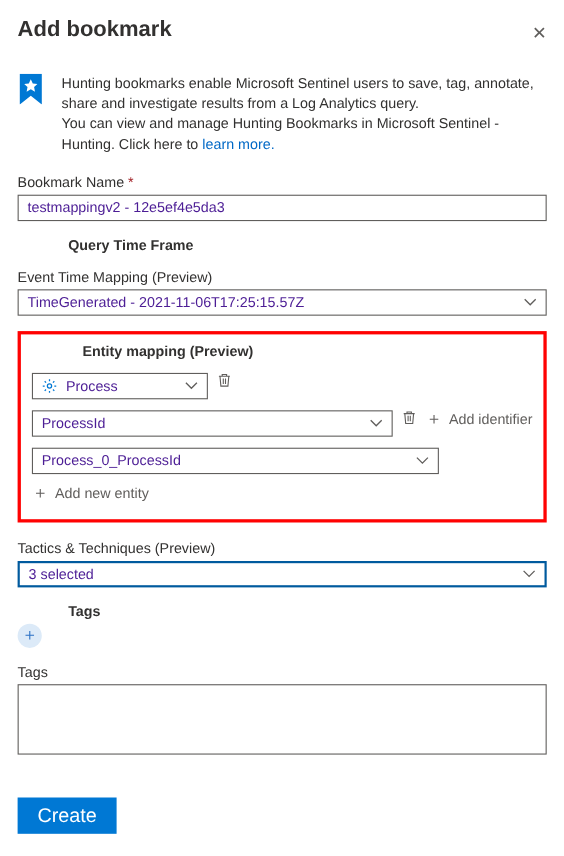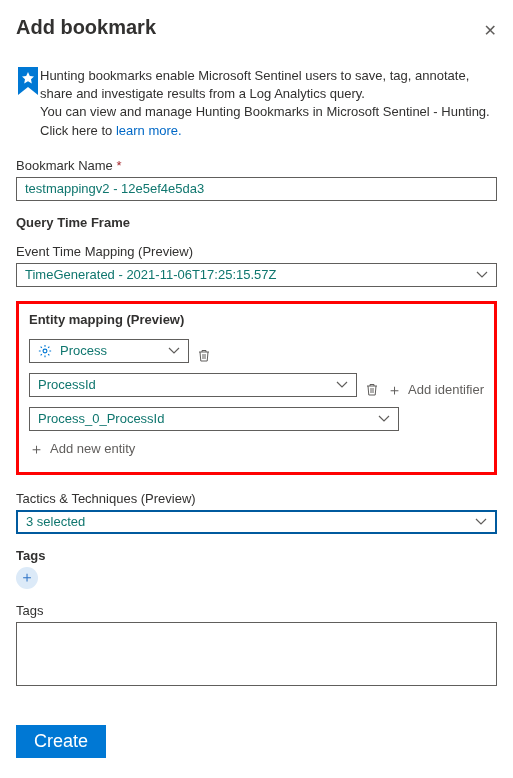--- a/index.html
+++ b/index.html
@@ -7,49 +7,49 @@
       font-family: "Segoe UI", "Segoe UI Web", Arial, sans-serif;
       font-size: 13px;
       color: #323130;
       width: 513px;
       background: #fff;
       padding: 16px 16px 12px 16px;
     }
     .header { display:flex; align-items:flex-end; justify-content:space-between; margin-bottom: 28px; }
     .header h1 { font-size: 20px; font-weight: 600; }
     .close-x { font-size: 16px; color:#605e5c; cursor:pointer; line-height:1; }
-    .info-row { display:flex; gap:0; margin-bottom: 18px; margin-top: 28px; }
+    .info-row { display:flex; gap:16px; margin-bottom: 18px; margin-top: 28px; }
     .bm-icon { width: 24px; height: 28px; flex-shrink:0; }
     .info-text { font-size: 13px; line-height: 1.4; color:#323130; }
     .info-text a { color:#0068c6; text-decoration:none; }
     .section-label { font-size:13px; margin-bottom:4px; color:#323130; }
     .req::after { content:" *"; color:#a4262c; }
-    .section-label.bold { font-weight:600; }
+    .section-label.bold { font-weight:600;margin-left:46px; }
     .field { margin-bottom: 14px; }
     input[type=text], .dropdown, textarea {
       width: 100%;
       border: 1px solid #605e5c;
       font-family: inherit;
       font-size: 13px;
       padding: 4px 8px;
       height: 24px;
       background:#fff;
-      color:#0f766e;
+      color:#4c1d95;
     }
     textarea { height: 64px; resize:none; padding:6px 8px; }
     .static-text { font-size:13px; color:#323130; margin-bottom:14px; }
     .dropdown { display:flex; align-items:center; justify-content:space-between; cursor:pointer; }
     .chev { width:12px; height:12px; display:inline-block; flex-shrink:0; }
     .entity-box {
       border: 3px solid #ff0202;
       padding: 8px 10px 16px 10px;
       margin-bottom: 16px;
     }
     .entity-box .section-label.bold { margin-bottom: 12px; }
-    .row { display:flex; align-items:flex-end; gap:8px; margin-bottom:10px; }
+    .row { display:flex; align-items:flex-start; gap:8px; margin-bottom:10px; }
     .row .dropdown.narrow { width: 160px; }
     .row .dropdown.wide { flex: 1; max-width: 370px; }
     .gear-icon { width:14px; height:14px; flex-shrink:0; }
     .trash-icon { width:14px; height:14px; color:#605e5c; flex-shrink:0; }
     .add-like { display:flex; align-items:center; gap:6px; color:#605e5c; font-size:13px; cursor:pointer; }
     .plus { font-size:15px; line-height:1; color:#605e5c; }
     .tactics-dd { border: 2px solid #005a9e; }
     .tag-chip {
       width:22px; height:22px; border-radius:50%; background:#dceaf8;
       display:flex; align-items:center; justify-content:center;

